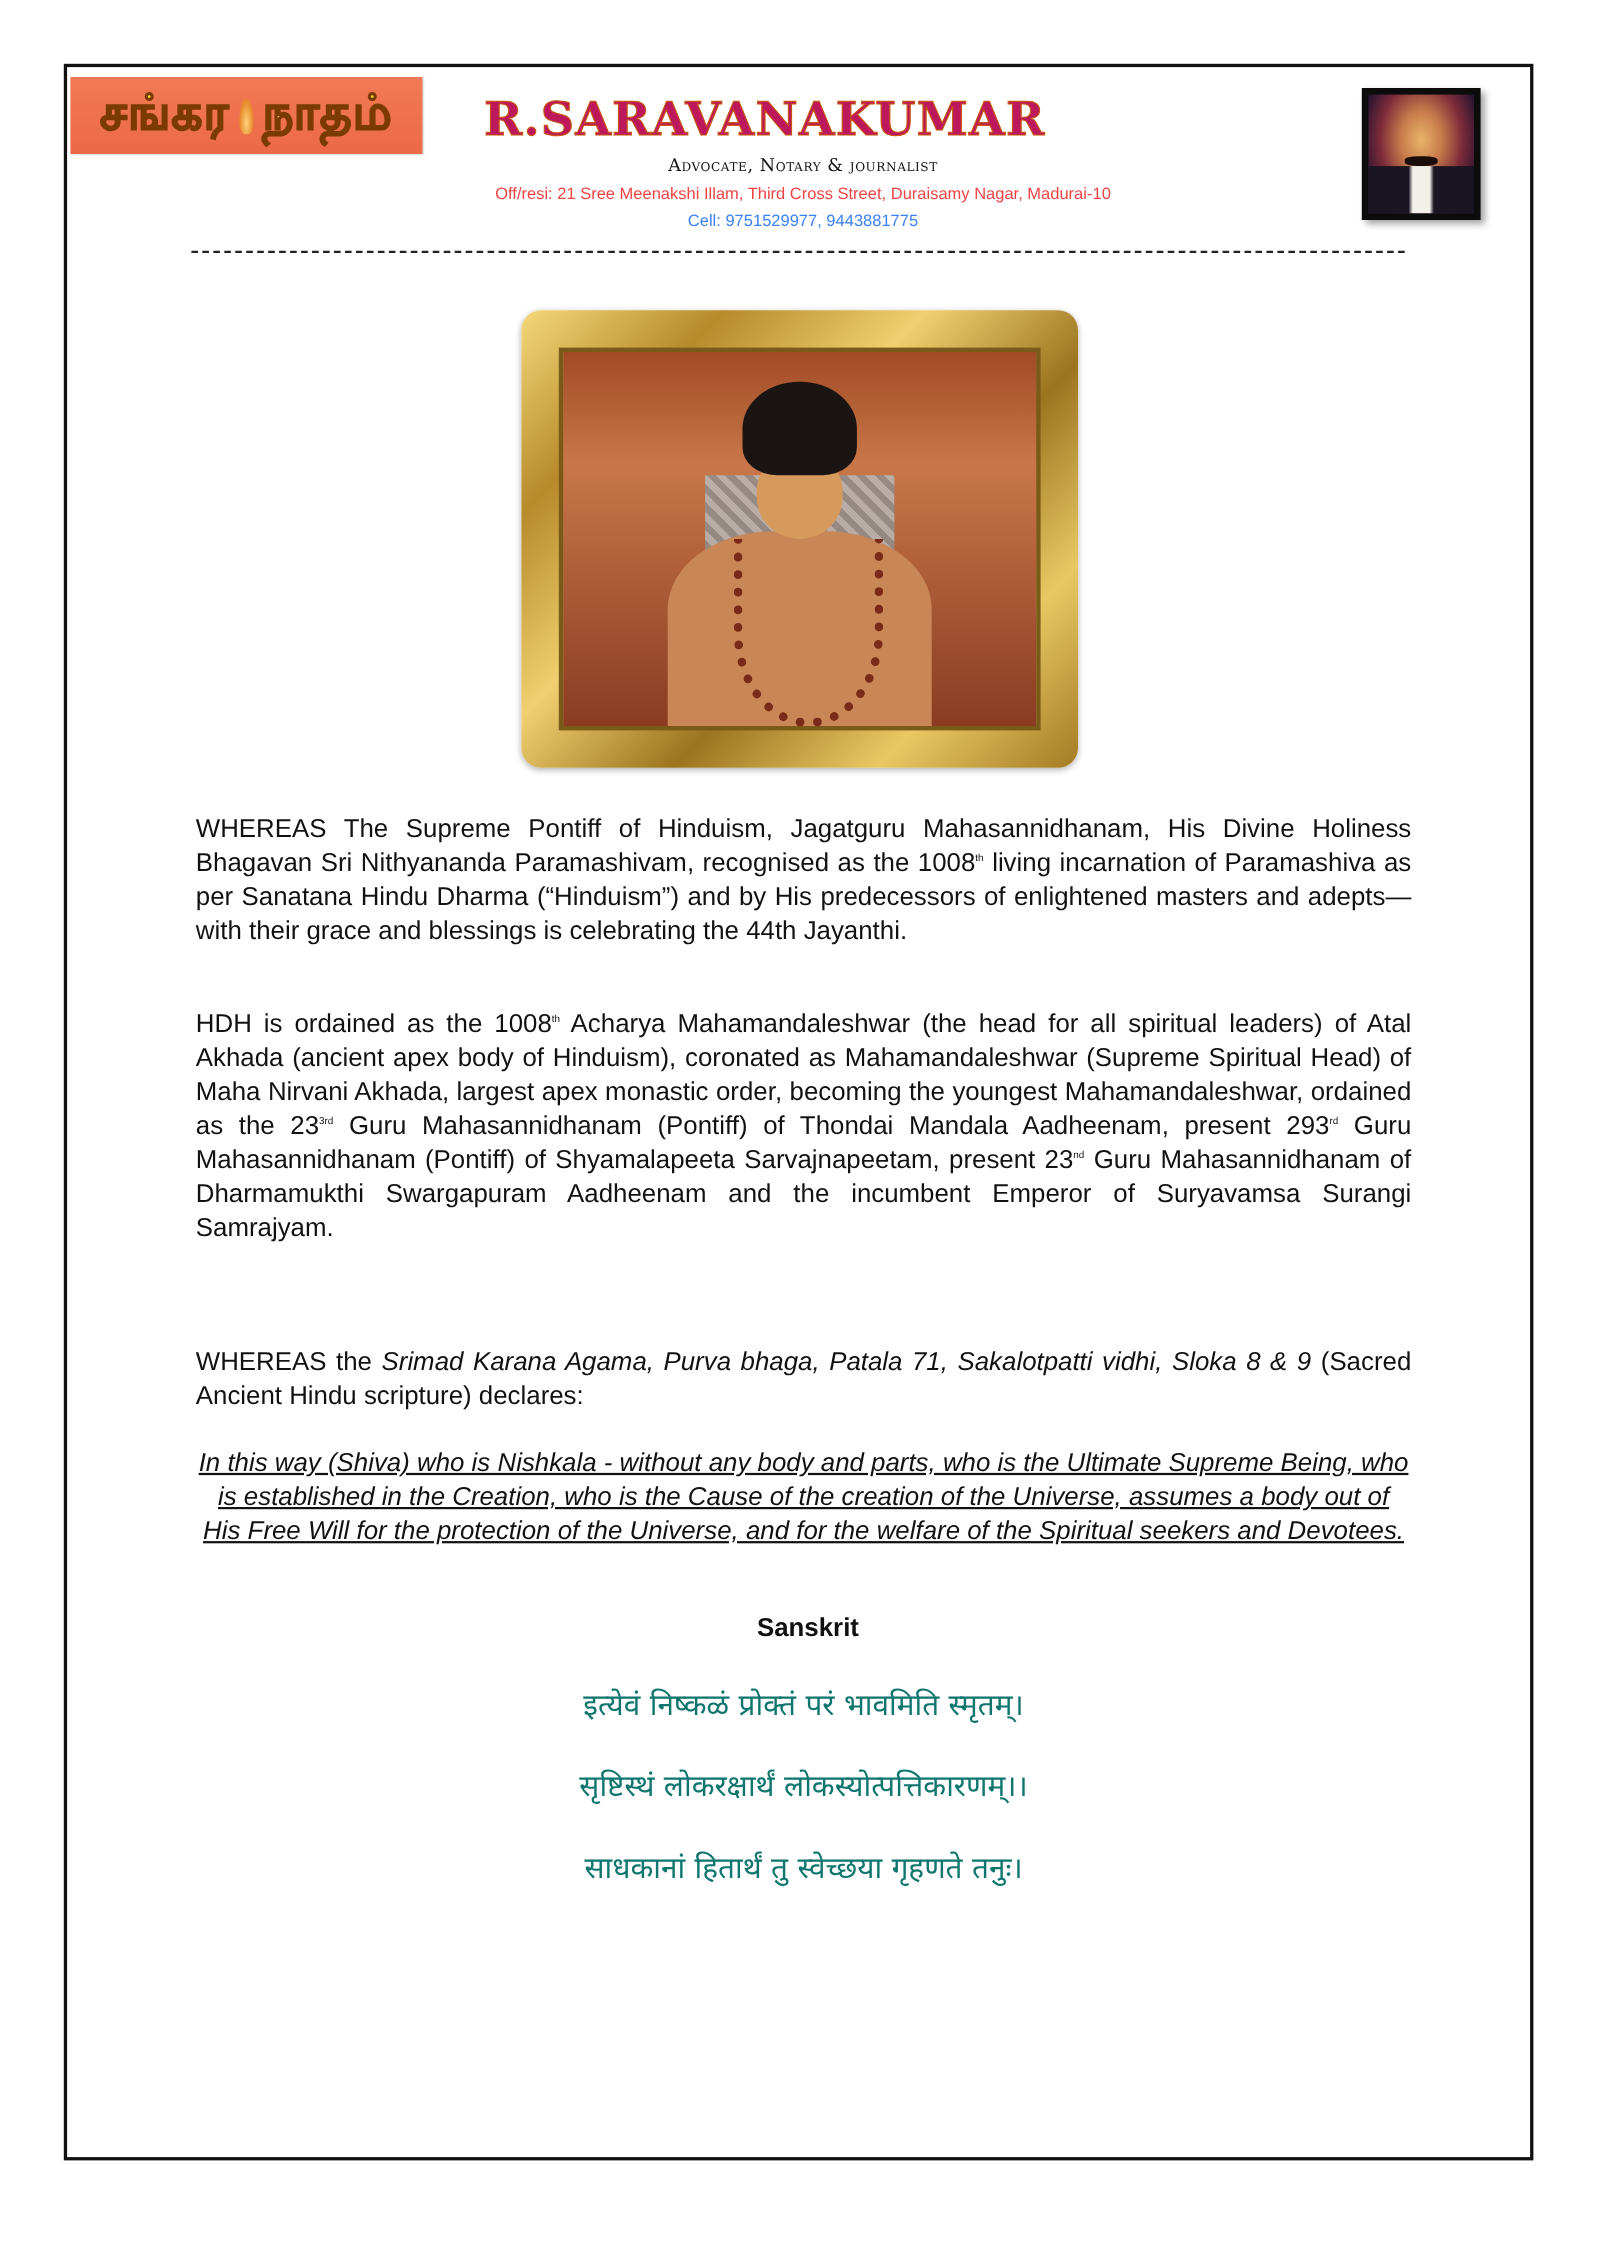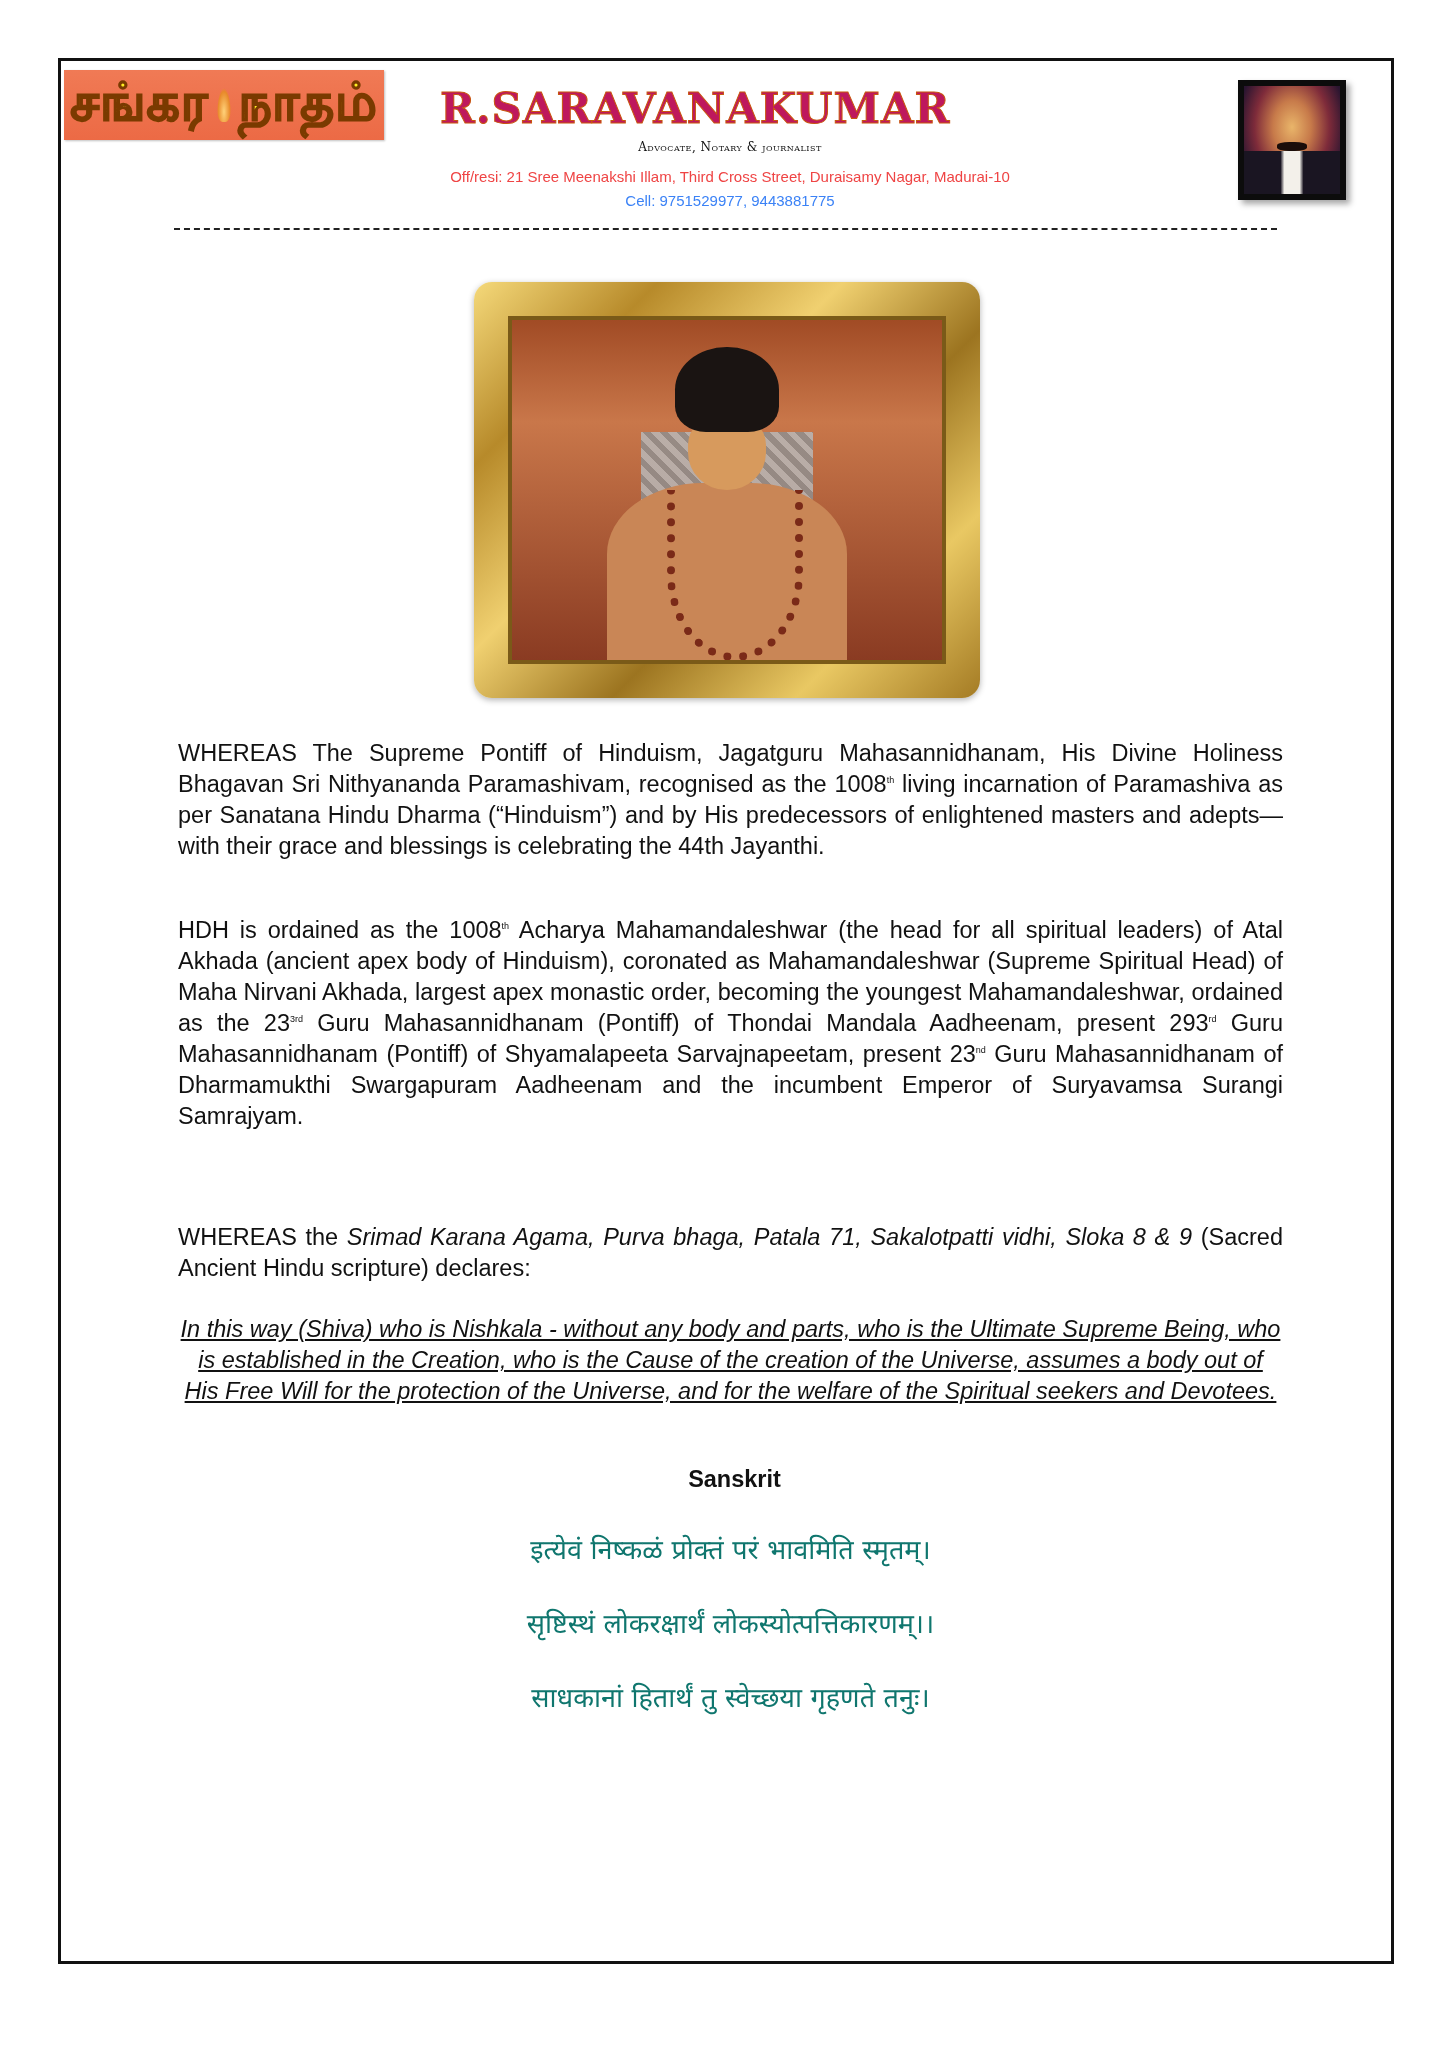--- a/index.html
+++ b/index.html
@@ -1,24 +1,24 @@
 <!DOCTYPE html>
 <html><head>
   <meta charset="utf-8">
   <style>
     html, body { margin: 0; padding: 0; background: #ffffff; }
     body { width: 1455px; height: 2048px; position: relative; overflow: hidden; font-family: "Liberation Sans", sans-serif; color: #111; }
     .page-border { position: absolute; left: 58px; top: 58px; width: 1336px; height: 1906px; border: 3px solid #111; box-sizing: border-box; }
 
     .logo { position: absolute; left: 64px; top: 70px; width: 320px; height: 70px; background: linear-gradient(180deg,#f07a55 0%, #ec6a45 100%); display: flex; align-items: center; justify-content: center; box-shadow: 1px 1px 2px rgba(0,0,0,.25); }
-    .logo-text { font-family: "DejaVu Sans", sans-serif; font-weight: bold; font-size: 52px; color: #ffef22; letter-spacing: 1px; -webkit-text-stroke: 1.5px #7a3a00; white-space: nowrap; }
+    .logo-text { font-family: "DejaVu Sans", sans-serif; font-weight: bold; font-size: 44px; color: #ffef22; letter-spacing: 1px; -webkit-text-stroke: 1.5px #7a3a00; white-space: nowrap; }
     .logo-flame { display: inline-block; width: 14px; height: 34px; margin: 0 8px; vertical-align: middle; border-radius: 50% 50% 40% 40%; background: radial-gradient(ellipse at 50% 70%, #ffd27a 0%, #e88a2a 60%, transparent 70%); }
 
     .header-name { position: absolute; left: 440px; top: 84px; width: 580px; font-family: "DejaVu Serif", serif; font-weight: bold; font-size: 42px; color: #be185d; letter-spacing: 1px; -webkit-text-stroke: 1px #c8560e; }
-    .header-role { position: absolute; left: 440px; top: 140px; width: 580px; text-align: center; font-family: "DejaVu Serif", serif; font-size: 12px; font-variant: small-caps; letter-spacing: 0.5px; color: #111; }
+    .header-role { position: absolute; left: 440px; top: 140px; width: 580px; text-align: center; font-family: "DejaVu Serif", serif; font-size: 16px; font-variant: small-caps; letter-spacing: 0.5px; color: #111; }
     .header-address { position: absolute; left: 340px; top: 168px; width: 780px; text-align: center; font-family: "Liberation Sans", sans-serif; font-size: 15px; color: #ef4444; }
     .header-cell { position: absolute; left: 340px; top: 192px; width: 780px; text-align: center; font-family: "Liberation Sans", sans-serif; font-size: 15px; color: #3b82f6; }
     .header-divider { position: absolute; left: 174px; top: 228px; width: 1103px; height: 0; border-top: 2px dashed #222; }
 
     .photo { position: absolute; left: 1238px; top: 80px; width: 108px; height: 120px; background: #0c0c0c; box-shadow: 4px 4px 6px rgba(0,0,0,.35); }
     .photo-inner { position: absolute; left: 6px; top: 6px; right: 6px; bottom: 6px; background: radial-gradient(ellipse at 50% 38%, #e9b56a 0%, #c77a4a 28%, #7e2b3a 55%, #2a1530 80%); overflow: hidden; }
     .photo-coat { position: absolute; left: 0; right: 0; bottom: 0; height: 40%; background: linear-gradient(90deg,#1a1522 0%,#1a1522 38%,#f3f0ea 42%,#f3f0ea 58%,#1a1522 62%,#1a1522 100%); }
     .photo-mustache { position: absolute; left: 34%; top: 52%; width: 32%; height: 8%; background: #1a0d0a; border-radius: 40%; }
 
     .frame { position: absolute; left: 474px; top: 282px; width: 506px; height: 416px; border-radius: 18px; background: linear-gradient(135deg,#f5d97a 0%,#b78a2a 20%,#f0d070 40%,#9c7420 60%,#e9c863 80%,#a47b24 100%); box-shadow: 0 2px 6px rgba(0,0,0,.3); }

